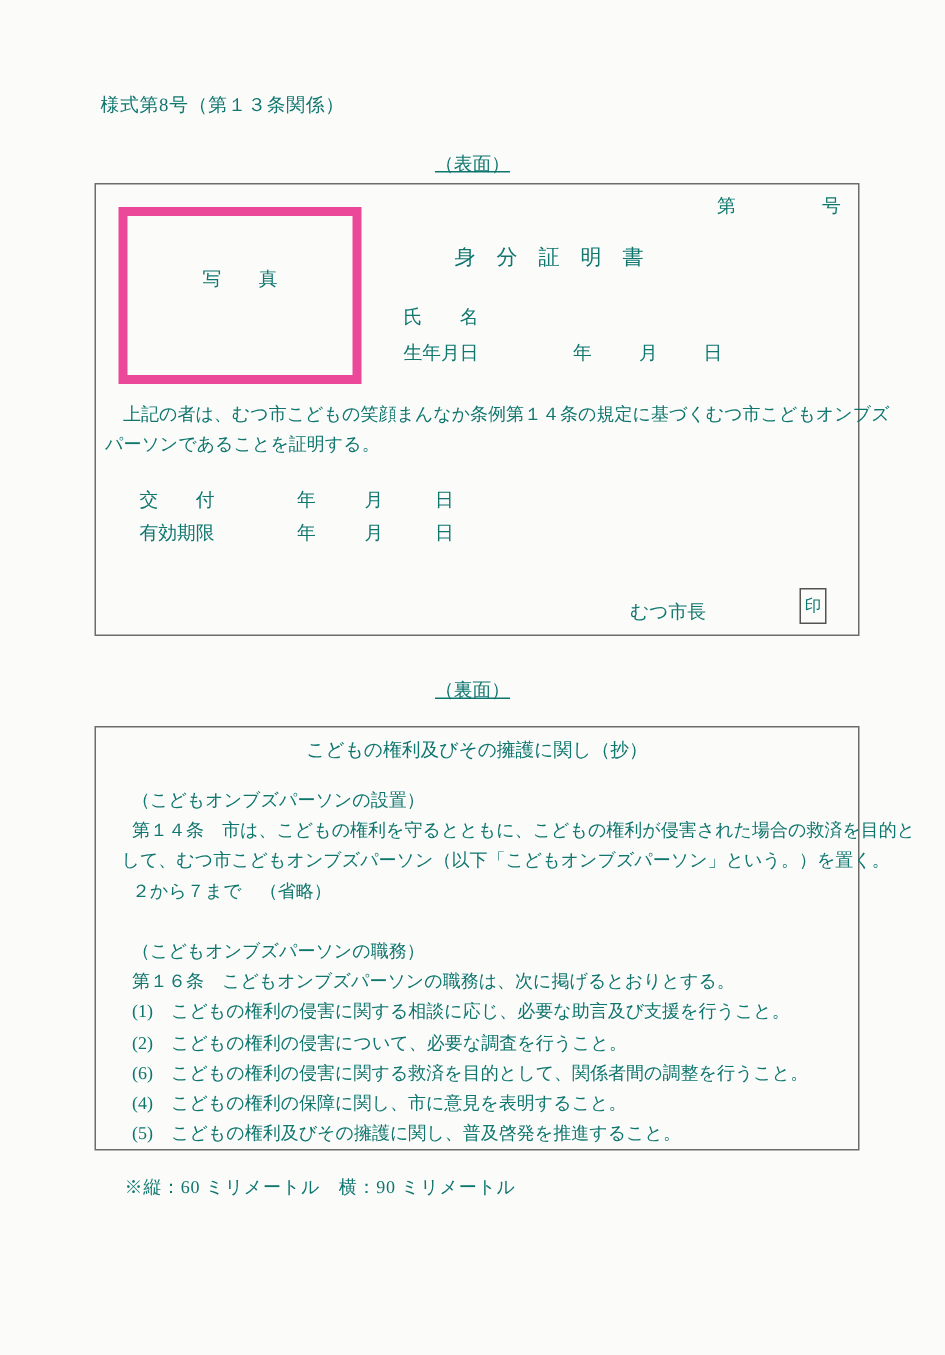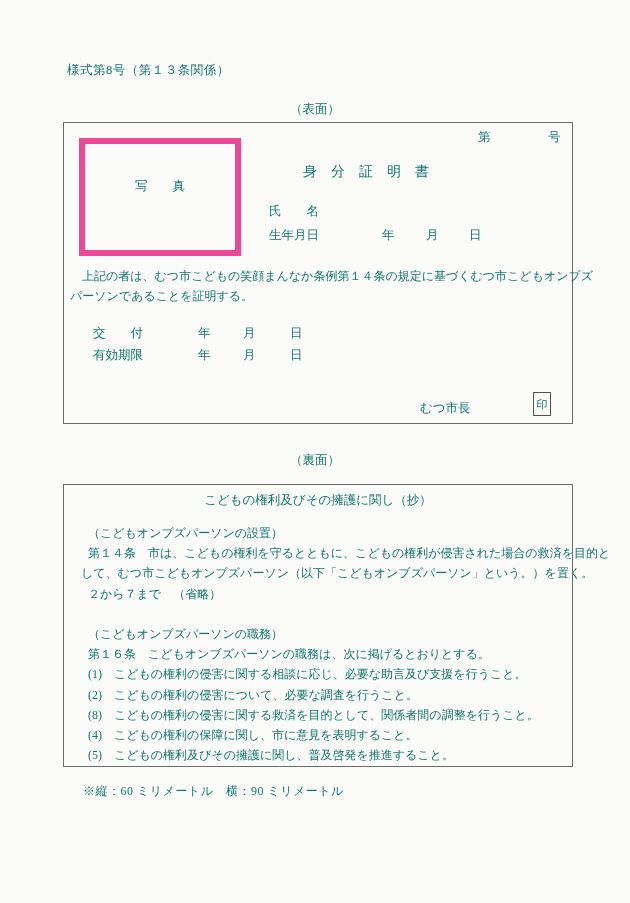--- a/index.html
+++ b/index.html
@@ -9,21 +9,21 @@
     height: 903px;
     margin: 0 auto;
     background: #fbfbfa;
     color: #0f766e;
     font-family: "Liberation Serif", "DejaVu Serif", serif;
     overflow: hidden;
   }
   .abs { position: absolute; white-space: nowrap; }
 
   .form-label { left: 67px; top: 62px; font-size: 12.5px; letter-spacing: 0.5px; }
-  .side-label { left: 0; width: 100%; text-align: center; font-size: 12.5px; }
+  .side-label { left: 0; width: 100%; text-align: center; font-size: 12.5px; text-decoration: underline; }
   .side-label.front { top: 101px; }
   .side-label.back  { top: 452px; }
 
   .card {
     position: absolute;
     left: 63px;
     width: 508px;
     border: 1px solid #6c6c68;
     background: #fbfbfa;
   }
@@ -144,21 +144,21 @@
     <div class="back-lines" id="back-lines">
         <div class="back-line indent-1">（こどもオンブズパーソンの設置）</div>
         <div class="back-line indent-0">第１４条　市は、こどもの権利を守るとともに、こどもの権利が侵害された場合の救済を目的と</div>
         <div class="back-line indent-2">して、むつ市こどもオンブズパーソン（以下「こどもオンブズパーソン」という。）を置く。</div>
         <div class="back-line indent-0">２から７まで　（省略）</div>
         <div class="back-line indent-0">&nbsp;</div>
         <div class="back-line indent-1">（こどもオンブズパーソンの職務）</div>
         <div class="back-line indent-0">第１６条　こどもオンブズパーソンの職務は、次に掲げるとおりとする。</div>
         <div class="back-line indent-1">(1)　こどもの権利の侵害に関する相談に応じ、必要な助言及び支援を行うこと。</div>
         <div class="back-line indent-1">(2)　こどもの権利の侵害について、必要な調査を行うこと。</div>
-        <div class="back-line indent-1">(8)　こどもの権利の侵害に関する救済を目的として、関係者間の調整を行うこと。</div>
+        <div class="back-line indent-1">(6)　こどもの権利の侵害に関する救済を目的として、関係者間の調整を行うこと。</div>
         <div class="back-line indent-1">(4)　こどもの権利の保障に関し、市に意見を表明すること。</div>
         <div class="back-line indent-1">(5)　こどもの権利及びその擁護に関し、普及啓発を推進すること。</div>
       </div>
   </div>
 
   <div class="abs size-note">※縦：60 ミリメートル　横：90 ミリメートル</div>
 
 </div>
 
 </body></html>

